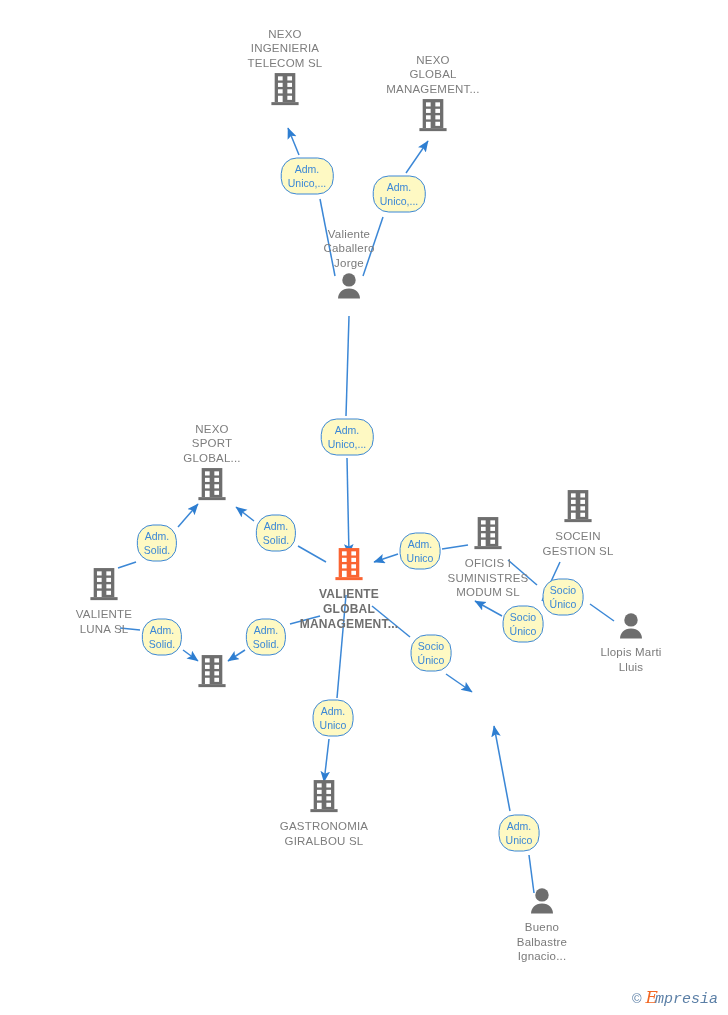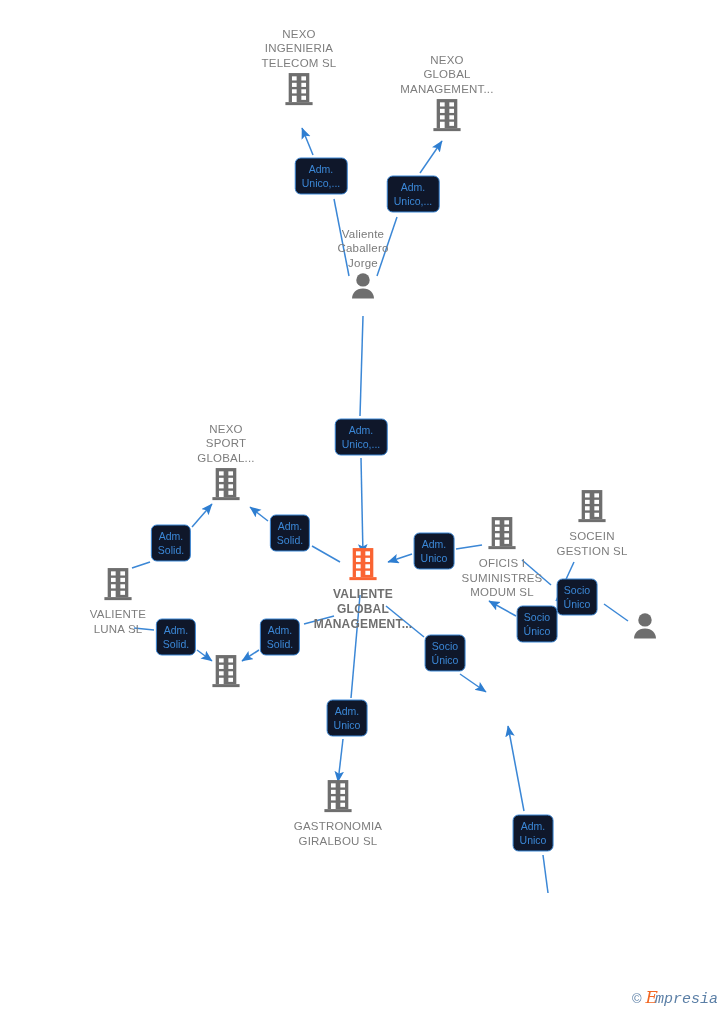--- a/index.html
+++ b/index.html
@@ -1,31 +1,31 @@
 <!DOCTYPE html>
 <html><head>
 <meta charset="utf-8">
 <style>
   html,body{margin:0;padding:0;background:#ffffff;}
   body{width:728px;height:1015px;position:relative;overflow:hidden;
        font-family:"Liberation Sans","DejaVu Sans",sans-serif;}
-  #canvas{position:absolute;left:16px;top:0;width:657px;height:1015px;}
+  #canvas{position:absolute;left:2px;top:0;width:657px;height:1015px;}
   svg.edges{position:absolute;left:0;top:0;width:728px;height:1015px;pointer-events:none;}
 
   .node{position:absolute;transform:translate(-50%,0);text-align:center;width:130px;}
   .node .ico{display:block;margin:0 auto;}
   .node .cap{display:block;font-size:11.5px;line-height:14.5px;color:#7a7a7a;
              letter-spacing:.2px;margin-top:2px;}
   .node.company .cap{color:#7d7d7d;}
   .node.center .cap{color:#6f6f6f;font-weight:bold;font-size:12px;line-height:15px;}
   .node.person .cap{color:#7a7a7a;}
   .node.cap-above .cap{margin-top:0;margin-bottom:2px;}
 
   .lbl{position:absolute;transform:translate(-50%,-50%);
-       border:1.3px solid #3b87d6;border-radius:6px;background:#0f172a;
+       border:1.3px solid #3b87d6;border-radius:16px;background:#fef9c3;
        color:#3b87d6;font-size:10.5px;line-height:13.5px;text-align:center;
        padding:4px 6px;white-space:nowrap;box-sizing:border-box;}
 
   .wm{position:absolute;right:10px;bottom:8px;display:flex;align-items:center;gap:4px;}
   .wm .c{color:#5b7fa6;font-size:13px;}
   .wm .e{color:#f26722;font-size:17px;font-style:italic;
          font-family:"DejaVu Serif",serif;line-height:1;}
   .wm .rest{color:#5b7fa6;font-size:15px;font-style:italic;
             font-family:Liberation Mono, monospace;line-height:1;margin-left:-3px;}
 </style>
@@ -222,20 +222,28 @@
           <rect x="18.5" y="25.2" width="5" height="4.4" fill="#fff"></rect>
           <rect x="1.5" y="32" width="29" height="3.2" fill="#6e6e6e"></rect>
         </svg></span>
       <span class="cap">SOCEIN<br>GESTION  SL</span>
     </div>
     <div class="node person" style="left: 629px; top: 612px;">
       <span class="ico"><svg width="28" height="27" viewBox="0 0 30 28">
           <circle cx="15" cy="8" r="7.2" fill="#6e6e6e"></circle>
           <path d="M15,17.2 C22.6,17.2 26.6,22.2 26.8,28 L3.2,28 C3.4,22.2 7.4,17.2 15,17.2 Z" fill="#6e6e6e"></path>
         </svg></span>
+      <span class="cap">Llopis Marti<br>Lluis</span>
+    </div>
+    <div class="node person" style="left: 540px; top: 887px;">
+      <span class="ico"><svg width="28" height="27" viewBox="0 0 30 28">
+          <circle cx="15" cy="8" r="7.2" fill="#6e6e6e"></circle>
+          <path d="M15,17.2 C22.6,17.2 26.6,22.2 26.8,28 L3.2,28 C3.4,22.2 7.4,17.2 15,17.2 Z" fill="#6e6e6e"></path>
+        </svg></span>
+      <span class="cap">Bueno<br>Balbastre<br>Ignacio...</span>
     </div>
     <div class="lbl" style="left: 305px; top: 176px;">Adm.<br>Unico,...</div>
     <div class="lbl" style="left: 397px; top: 194px;">Adm.<br>Unico,...</div>
     <div class="lbl" style="left: 345px; top: 437px;">Adm.<br>Unico,...</div>
     <div class="lbl" style="left: 155px; top: 543px;">Adm.<br>Solid.</div>
     <div class="lbl" style="left: 274px; top: 533px;">Adm.<br>Solid.</div>
     <div class="lbl" style="left: 160px; top: 637px;">Adm.<br>Solid.</div>
     <div class="lbl" style="left: 264px; top: 637px;">Adm.<br>Solid.</div>
     <div class="lbl" style="left: 331px; top: 718px;">Adm.<br>Unico</div>
     <div class="lbl" style="left: 418px; top: 551px;">Adm.<br>Unico</div>

